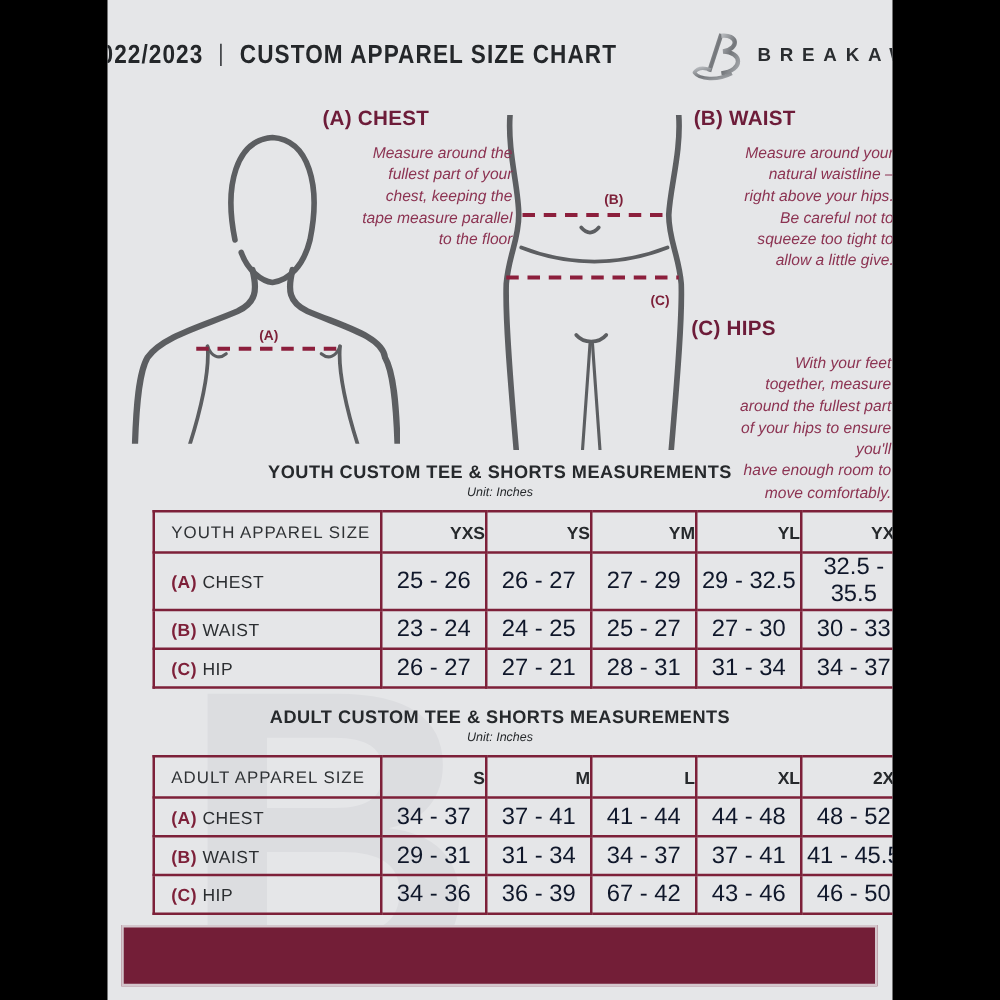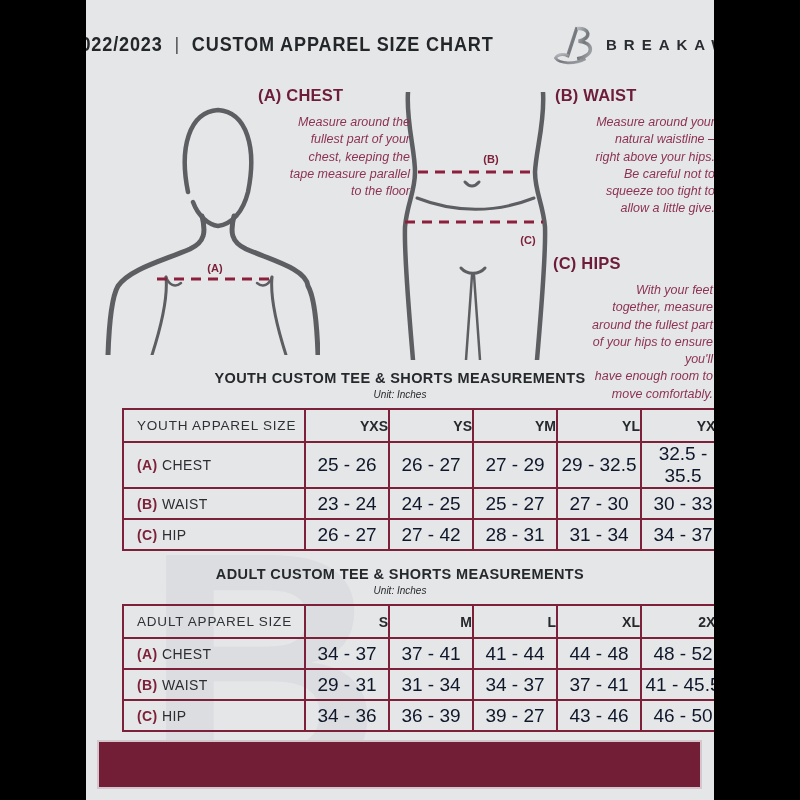--- a/index.html
+++ b/index.html
@@ -166,21 +166,21 @@
         <td class="rowlbl"><b>(B)</b><span> WAIST</span></td>
         <td class="val">23 - 24</td>
         <td class="val">24 - 25</td>
         <td class="val">25 - 27</td>
         <td class="val">27 - 30</td>
         <td class="val">30 - 33</td>
       </tr>
       <tr>
         <td class="rowlbl"><b>(C)</b><span> HIP</span></td>
         <td class="val">26 - 27</td>
-        <td class="val">27 - 42</td>
+        <td class="val">27 - 21</td>
         <td class="val">28 - 31</td>
         <td class="val">31 - 34</td>
         <td class="val">34 - 37</td>
       </tr>
     </tbody>
       </table>
 
     <div class="adult-block">
       <div class="tbl-title">ADULT CUSTOM TEE &amp; SHORTS MEASUREMENTS</div>
       <div class="tbl-unit">Unit: Inches</div>
@@ -215,21 +215,21 @@
           <td class="val">29 - 31</td>
           <td class="val">31 - 34</td>
           <td class="val">34 - 37</td>
           <td class="val">37 - 41</td>
           <td class="val">41 - 45.5</td>
         </tr>
         <tr>
           <td class="rowlbl"><b>(C)</b><span> HIP</span></td>
           <td class="val">34 - 36</td>
           <td class="val">36 - 39</td>
-          <td class="val">39 - 27</td>
+          <td class="val">67 - 42</td>
           <td class="val">43 - 46</td>
           <td class="val">46 - 50</td>
         </tr>
       </tbody>
         </table>
     </div>
   </div>
 
   <div class="footer-bar"></div>
 

